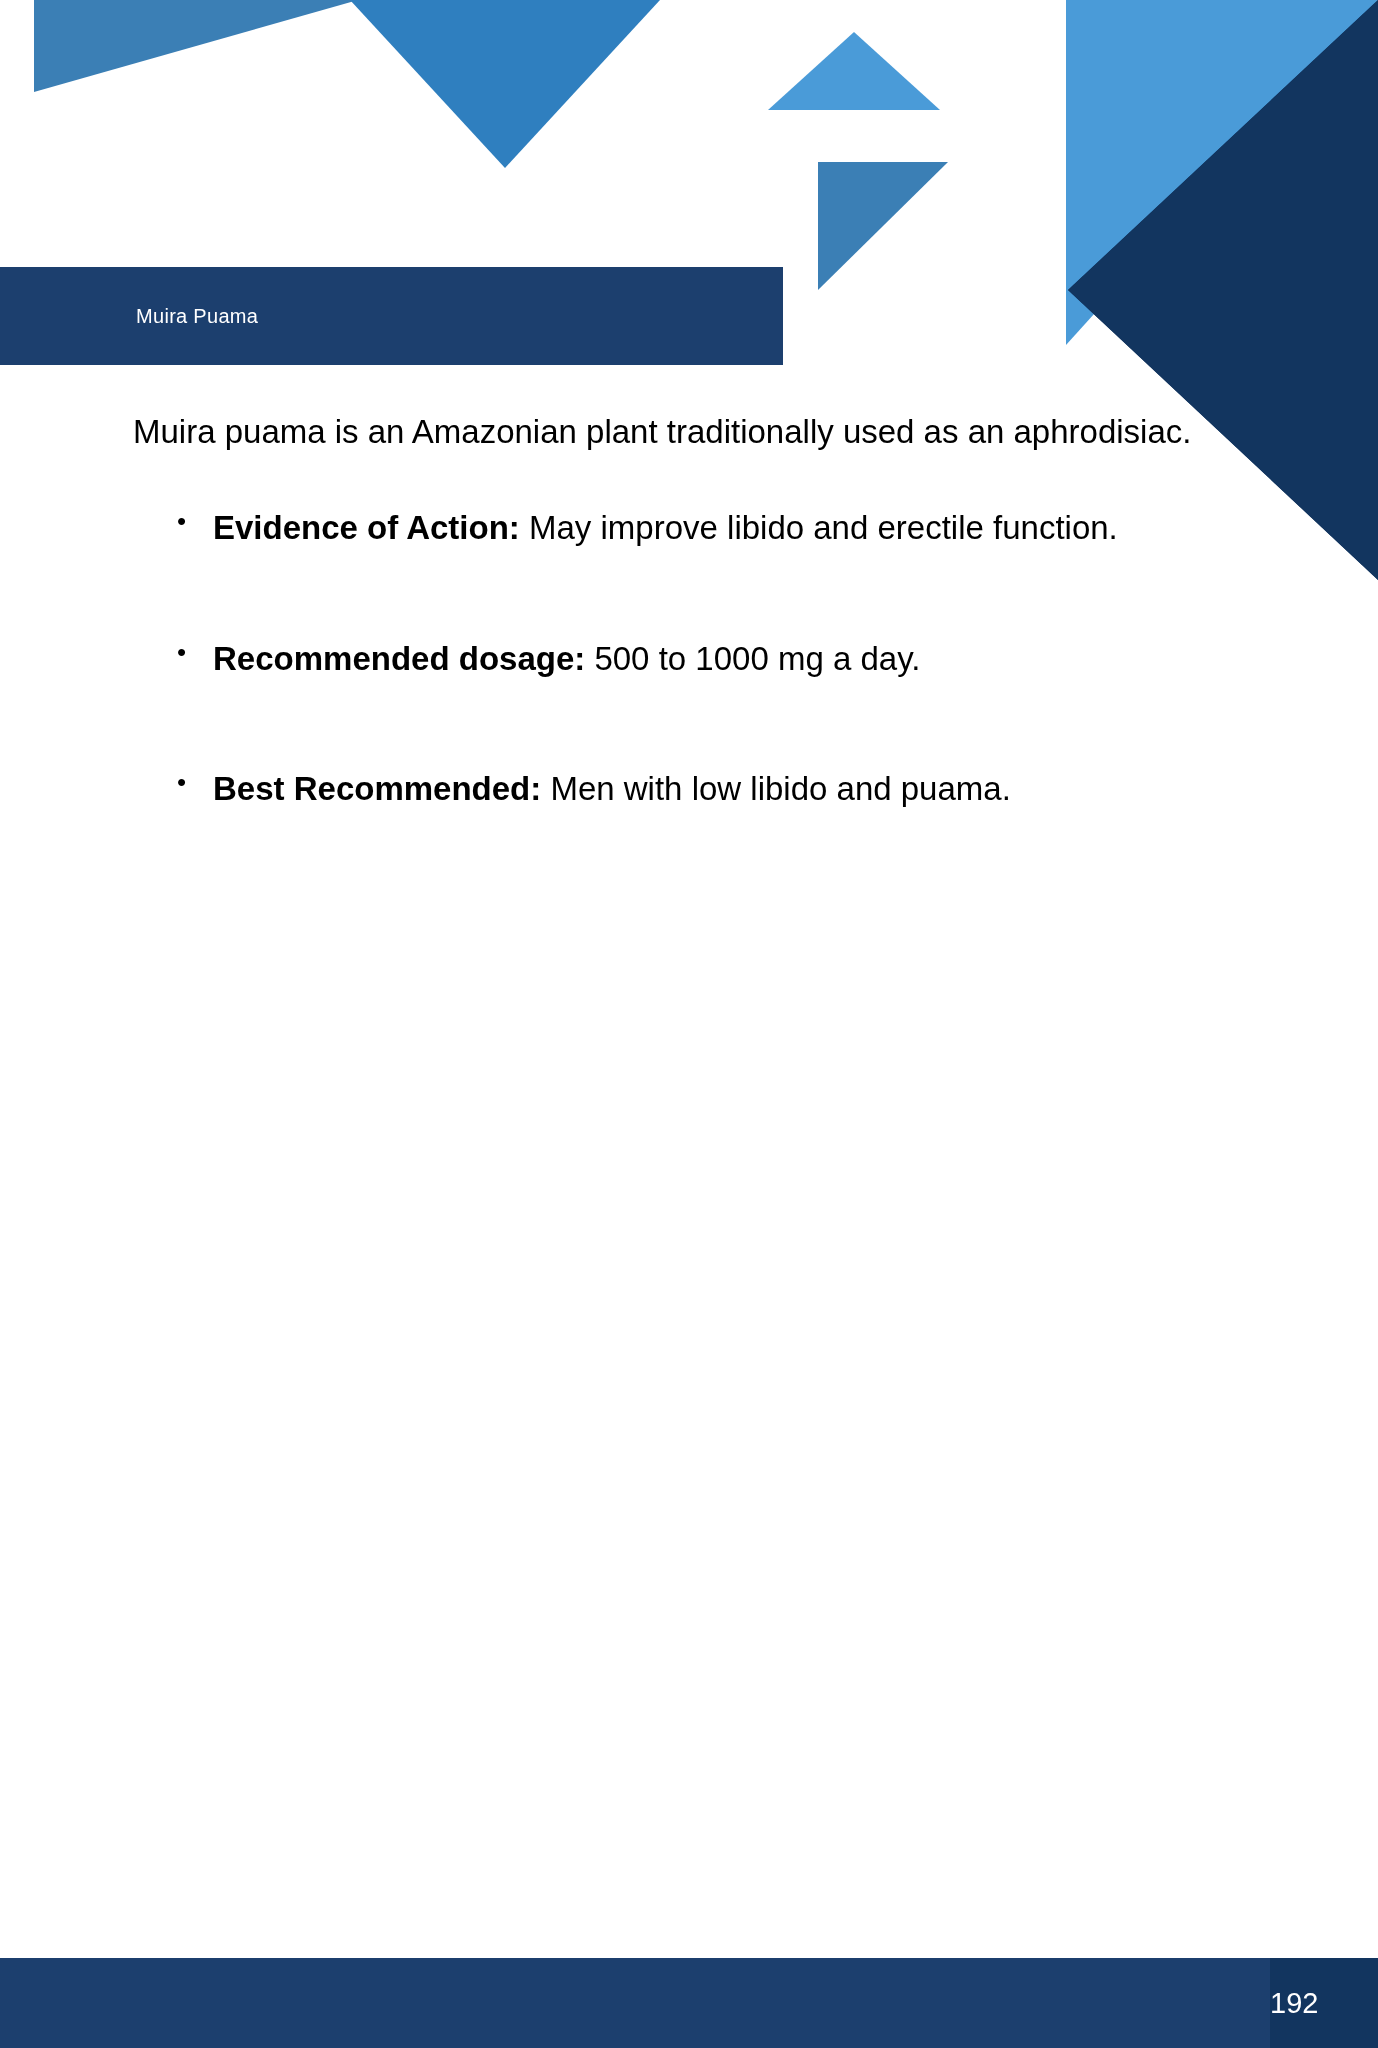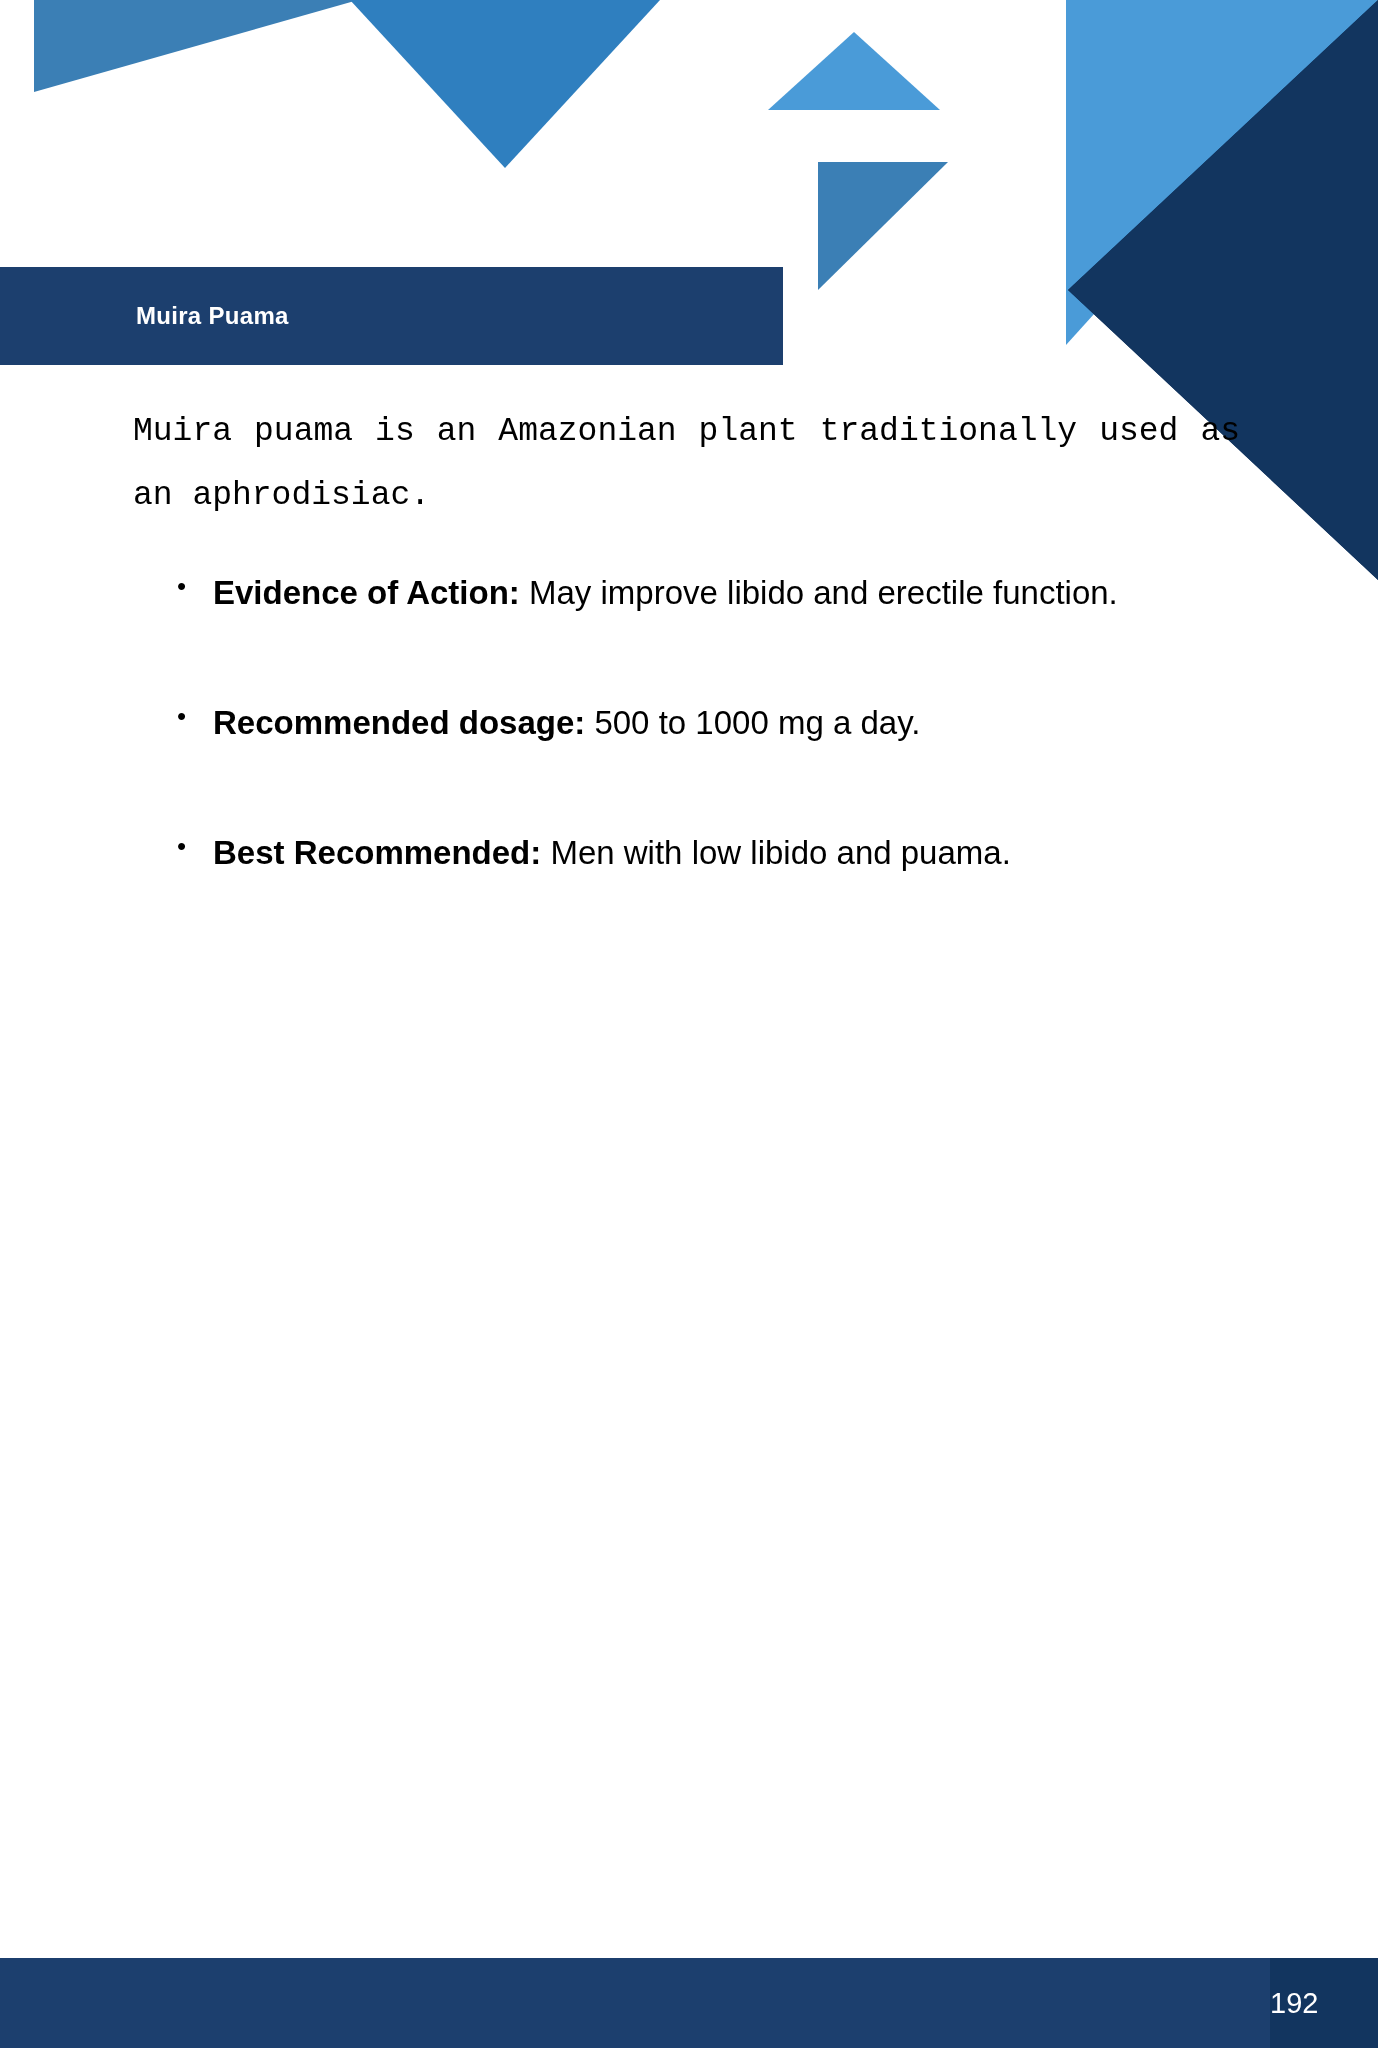--- a/index.html
+++ b/index.html
@@ -34,40 +34,39 @@
     left: 0;
     top: 267px;
     width: 783px;
     height: 98px;
     background: #1c3f6e;
     display: flex;
     align-items: center;
   }
   .title-bar .title-text {
     color: #ffffff;
-    font-size: 24px;
-    font-weight: bold;
+    font-size: 20px;
+    font-weight: normal;
     letter-spacing: 0.3px;
     margin-left: 136px;
   }
 
   
   .content {
     position: absolute;
     left: 133px;
     top: 400px;
     width: 1107px;
   }
   .para {
     font-size: 33px;
     line-height: 1.95;
     color: #000000;
     text-align: justify;
     margin: 0 0 6px 0;
-    font-family: Liberation Mono, monospace;
   }
   ul.bullets {
     list-style: none;
     margin: 0;
     padding: 0;
   }
   ul.bullets li {
     position: relative;
     margin: 0 0 66px 0;
     padding-left: 80px;

